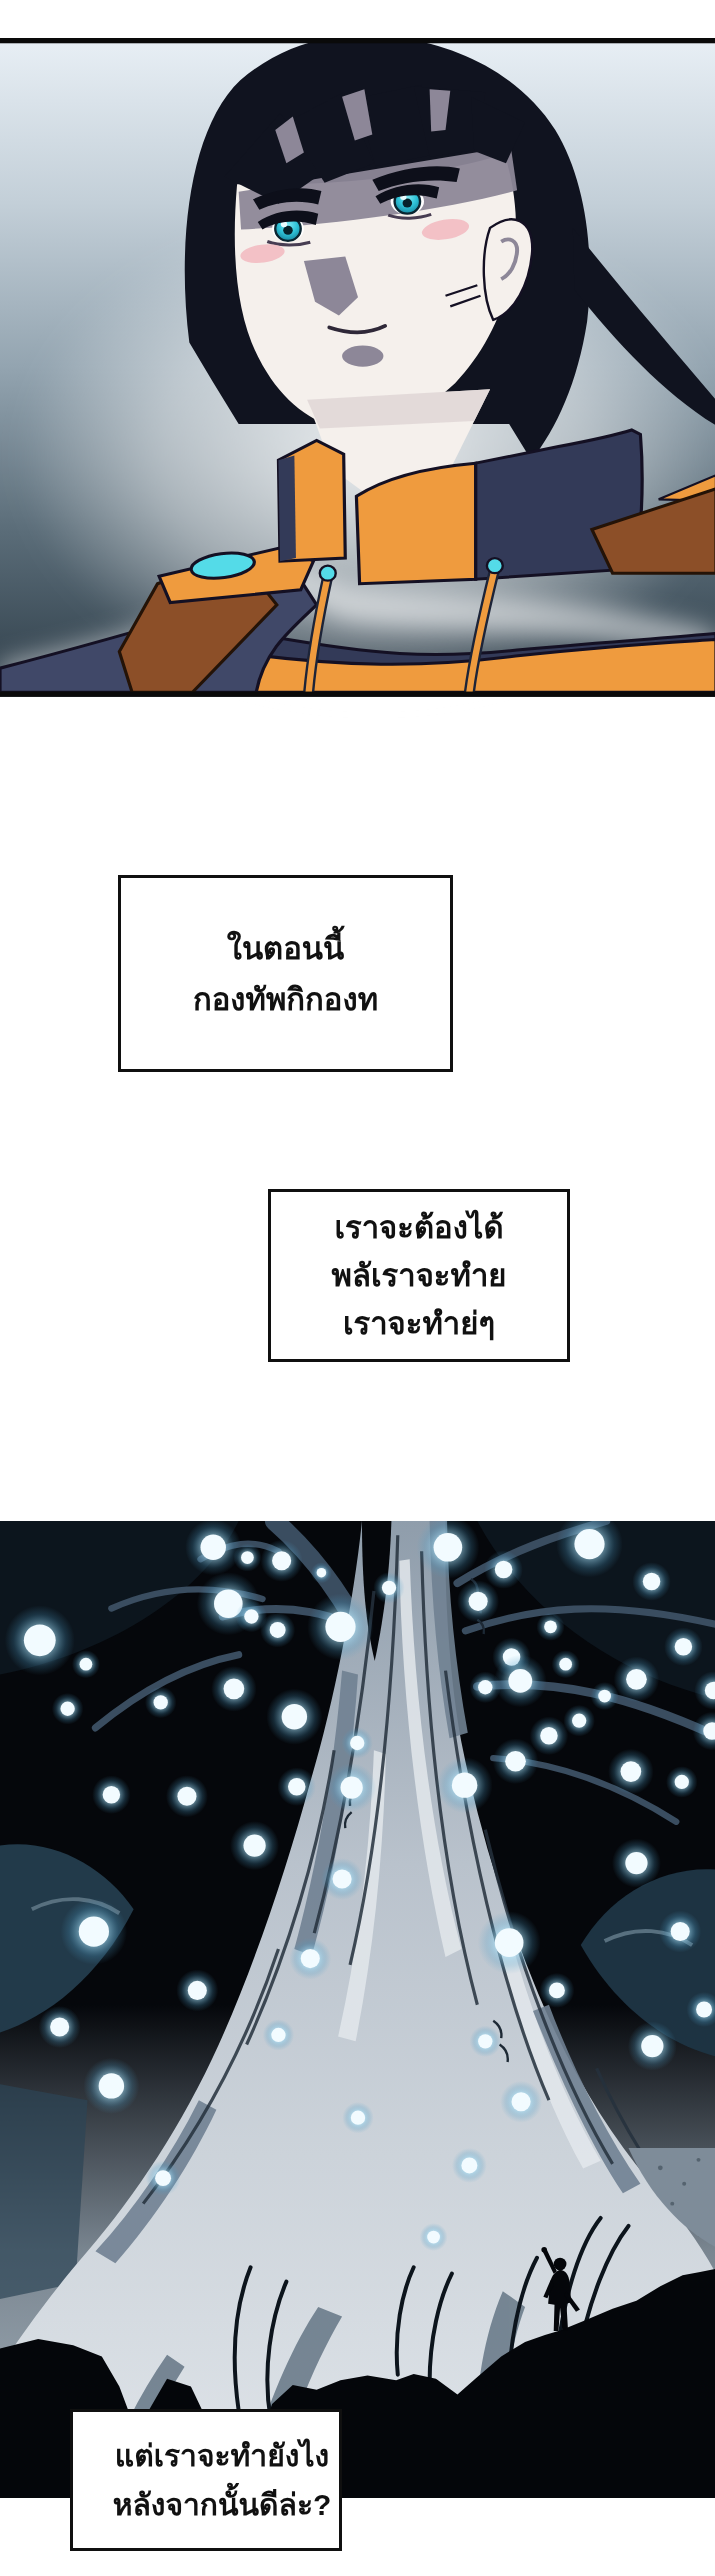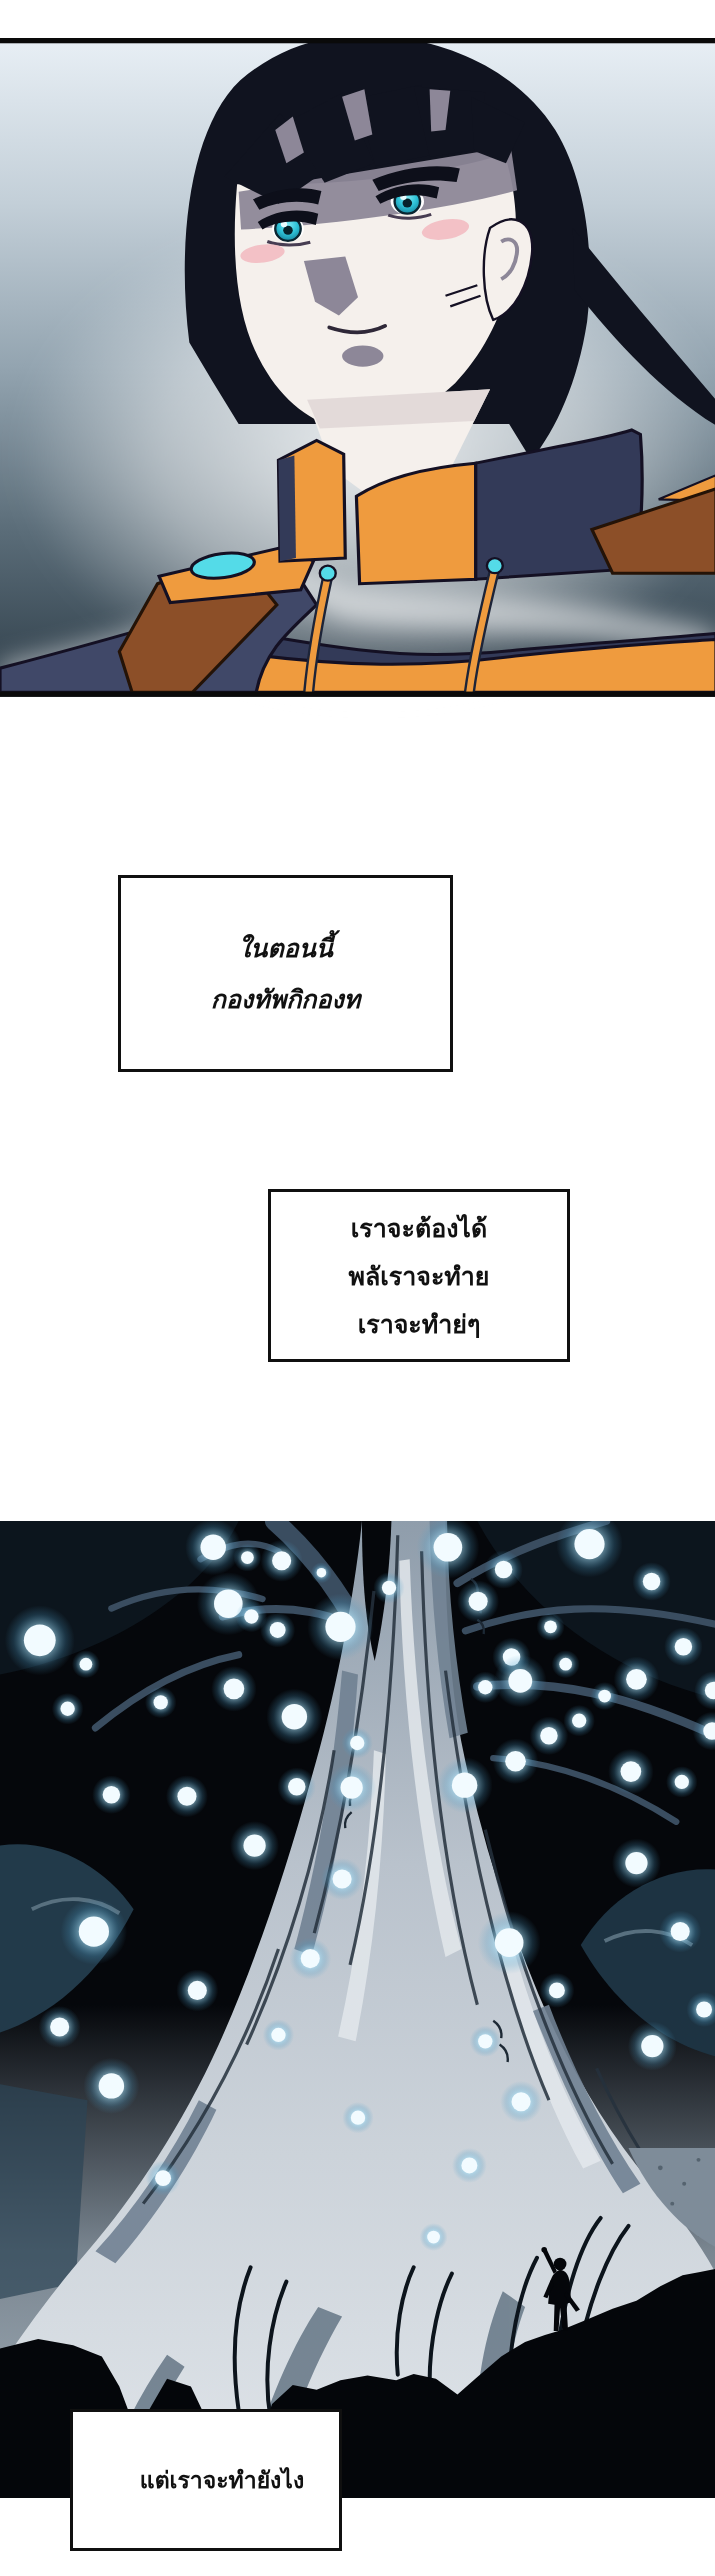--- a/index.html
+++ b/index.html
@@ -5,25 +5,25 @@
   html,body{margin:0;padding:0;background:#ffffff;}
   .page{position:relative;width:716px;height:2576px;background:#ffffff;overflow:hidden;
         font-family:"Liberation Sans", sans-serif;}
   .panel{position:absolute;left:0;width:716px;line-height:0;}
   .panel svg{display:block;}
   .caption{position:absolute;box-sizing:border-box;background:#ffffff;border:3.2px solid #101010;
            display:flex;flex-direction:column;justify-content:center;align-items:center;
            text-align:center;z-index:5;}
   .caption p{margin:0;font-weight:700;color:#111111;white-space:nowrap;}
   .cap1{left:118px;top:875px;width:335px;height:197px;}
-  .cap1 p{font-size:25px;line-height:51px;font-style:italic;}
+  .cap1 p{font-size:31px;line-height:51px;}
   .cap2{left:268px;top:1189px;width:302px;height:173px;}
-  .cap2 p{font-size:25px;line-height:48px;}
+  .cap2 p{font-size:31px;line-height:48px;}
   .cap3{left:70px;top:2409px;width:272px;height:142px;}
-  .cap3 p{font-size:23px;line-height:49px;margin-left:32px;}
+  .cap3 p{font-size:30px;line-height:49px;margin-left:32px;}
 </style>
 </head>
 <body>
 
 <div class="page">
 
   <div class="panel" style="top:38px;height:695px;">
     <svg width="716" height="695" viewBox="0 48 900 922" preserveAspectRatio="none">
       <defs>
         <linearGradient id="bgGrad" x1="0" y1="48" x2="0" y2="922" gradientUnits="userSpaceOnUse">
@@ -154,20 +154,21 @@
     <p>ในตอนนี้</p>
     <p>กองทัพกิกองท</p>
   </div>
   <div class="caption cap2">
     <p>เราจะต้องได้</p>
     <p>พลัเราจะทำย</p>
     <p>เราจะทำย่ๆ</p>
   </div>
   <div class="caption cap3">
     <p>แต่เราจะทำยังไง</p>
+    <p>หลังจากนั้นดีล่ะ?</p>
   </div>
 
   <div class="panel" style="top:1521px;height:977px;">
     <svg width="716" height="977" viewBox="0 1912 900 1228" preserveAspectRatio="none">
       <defs>
         <radialGradient id="orbGlow" cx="0.5" cy="0.5" r="0.5">
           <stop offset="0" stop-color="#eef9ff" stop-opacity="0.9"></stop>
           <stop offset="0.45" stop-color="#9fd9f2" stop-opacity="0.55"></stop>
           <stop offset="0.75" stop-color="#4e9fc9" stop-opacity="0.22"></stop>
           <stop offset="1" stop-color="#4e9fc9" stop-opacity="0"></stop>

